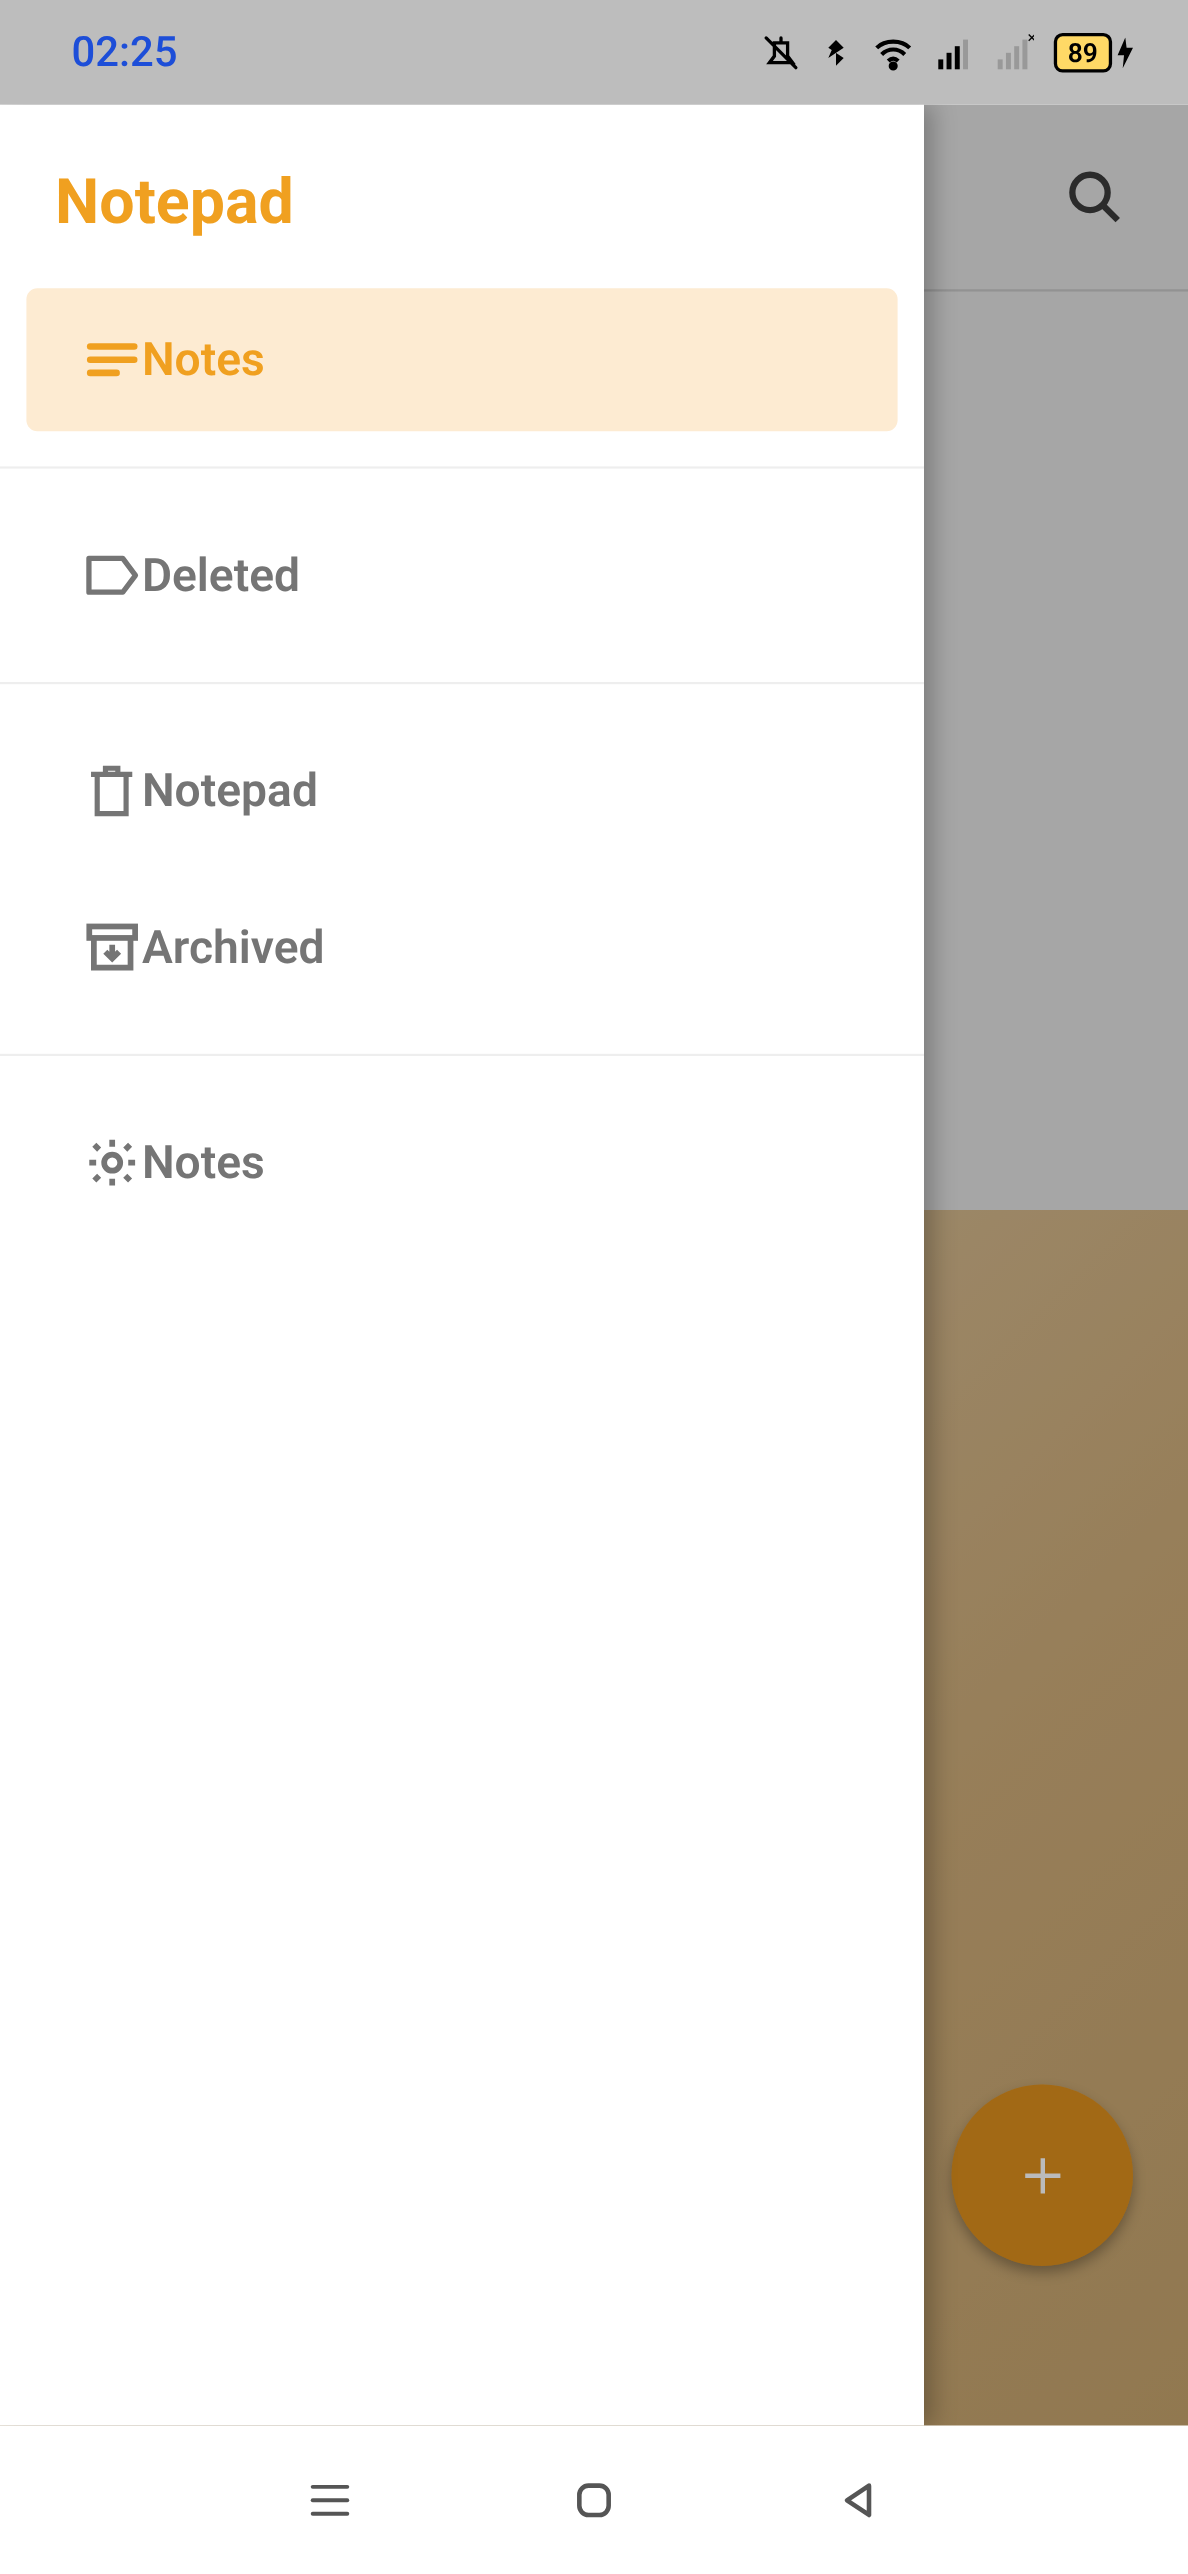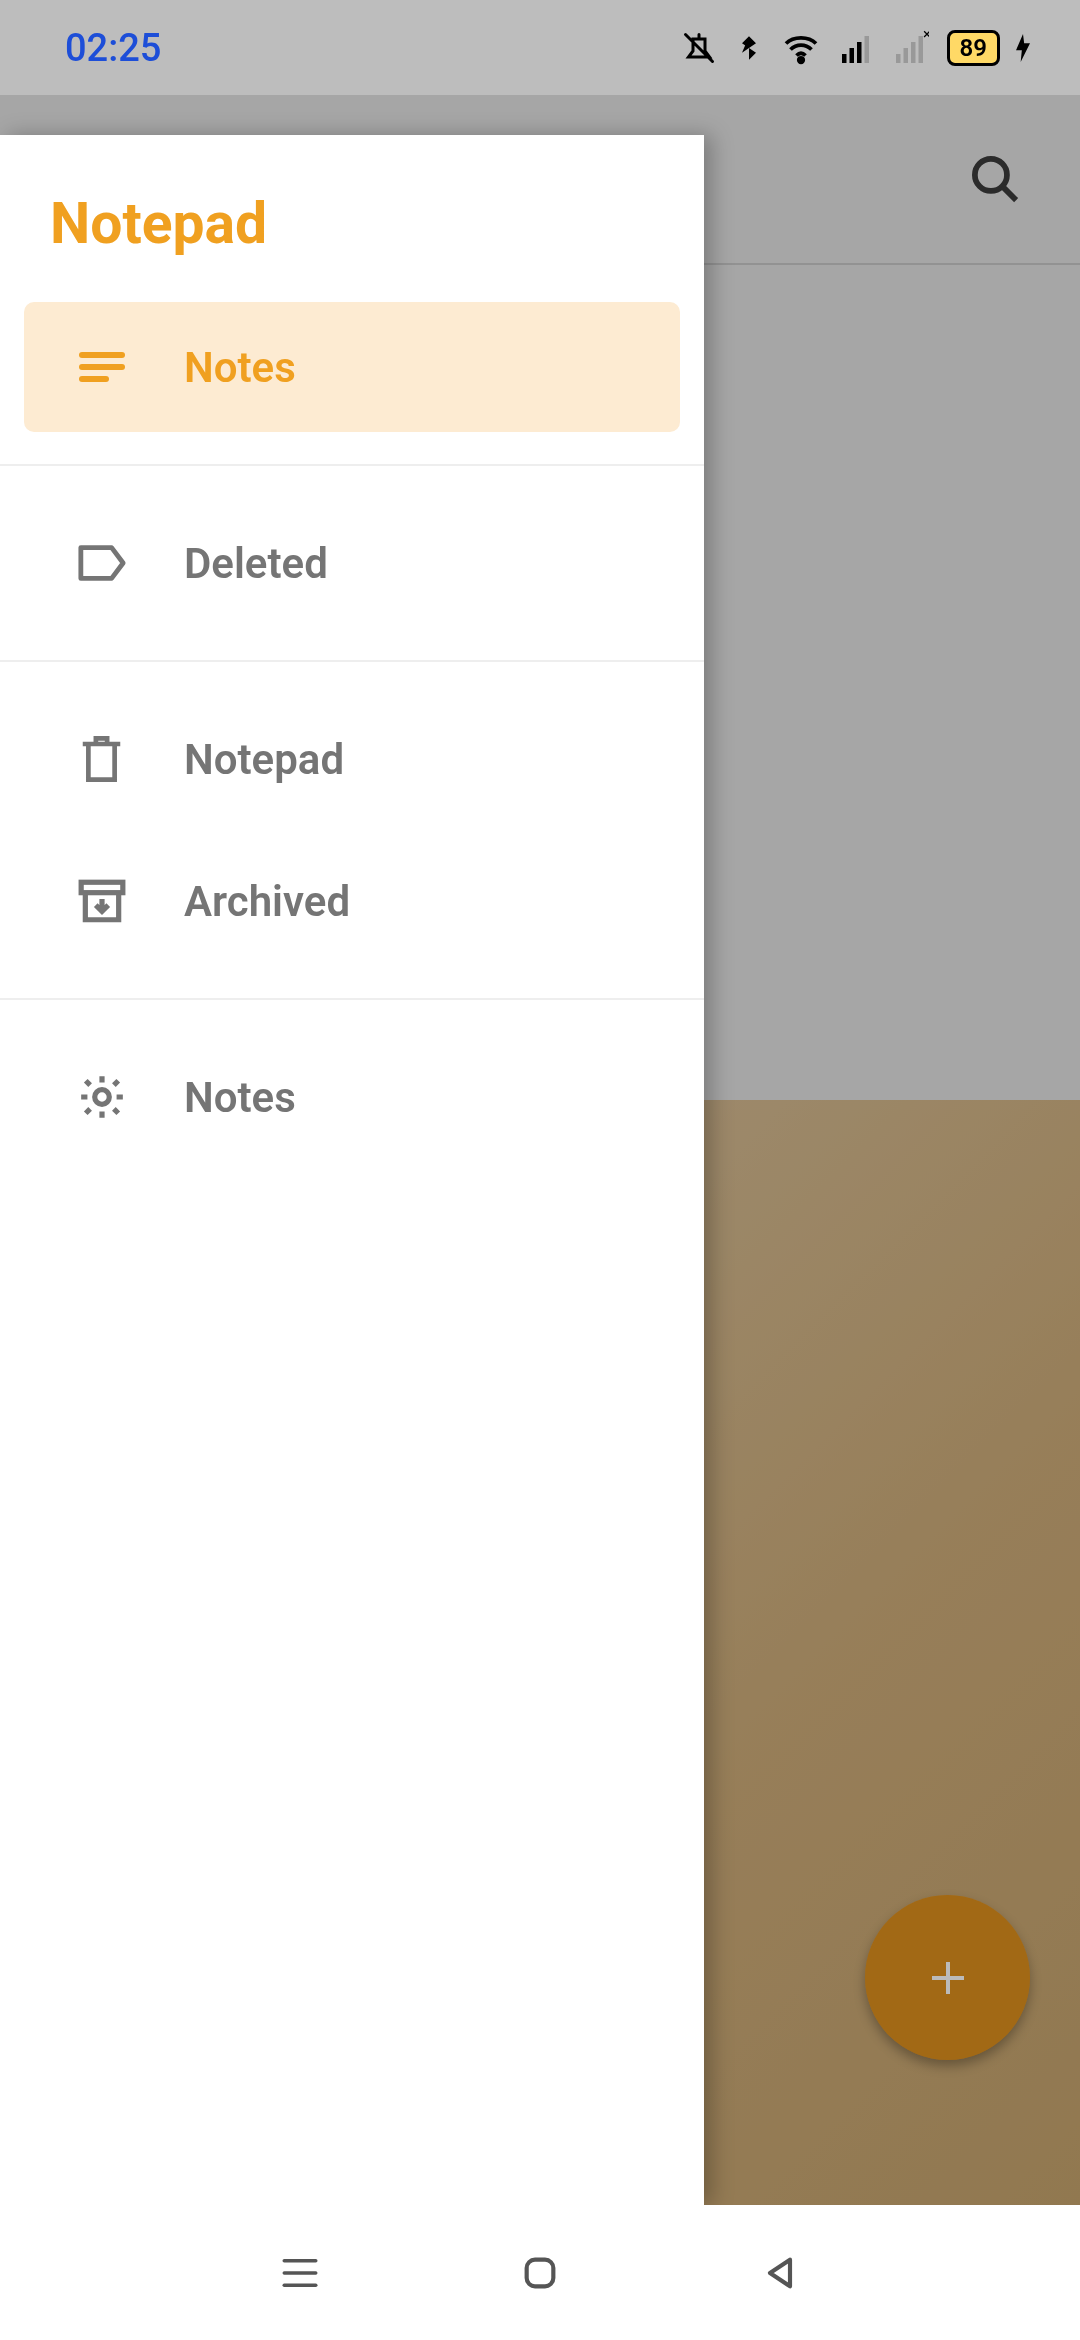--- a/index.html
+++ b/index.html
@@ -37,21 +37,21 @@
     
     .status-icons {
       display: flex;
       align-items: center;
       gap: 18px;
     }
     
     .battery-box {
       display: flex;
       align-items: center;
-      gap: 14px;
+      gap: 3px;
     }
     
     .battery {
       border: 3px solid #000;
       border-radius: 8px;
       padding: 1px 10px;
       font-size: 24px;
       font-weight: 600;
       color: #000;
       background: #ffd966;
@@ -142,26 +142,25 @@
       color: #aaa;
       font-size: 60px;
       font-weight: 300;
     }
     
     
     .drawer {
       position: absolute;
       top: 95px;
       left: 0;
-      width: 704px;
+      width: 840px;
       bottom: 135px;
       background: #fff;
       z-index: 50;
       box-shadow: 8px 0 20px rgba(0,0,0,0.25);
-      margin-top: 40px;
     }
     
     .drawer-header {
       padding: 55px 50px 45px;
     }
     
     .drawer-title {
       font-size: 57px;
       font-weight: 700;
       color: #f0a020;
@@ -169,21 +168,20 @@
     
     .drawer-items {
       padding: 0 24px;
     }
     
     .drawer-item {
       display: flex;
       align-items: center;
       height: 130px;
       padding: 0 50px;
-      gap: 55px;
     }
     
     .drawer-item.active {
       background: #fdebd2;
       border-radius: 10px;
     }
     
     .drawer-item-icon {
       width: 55px;
       height: 55px;

